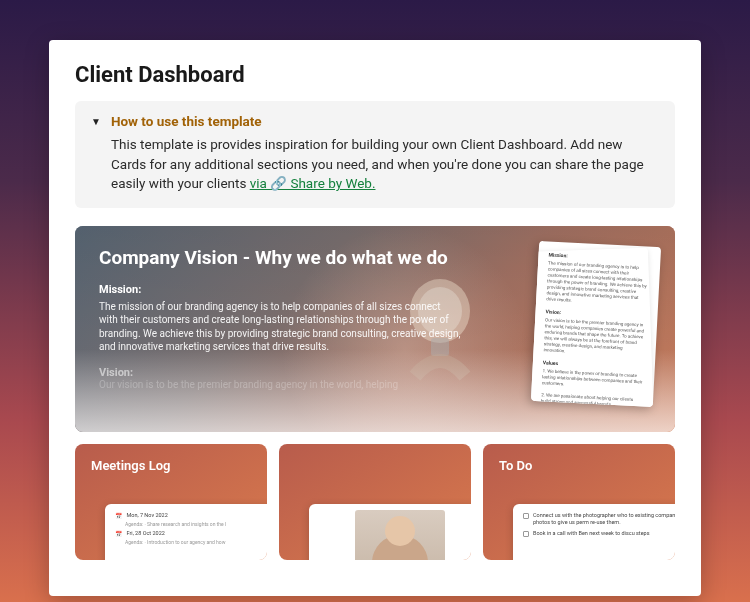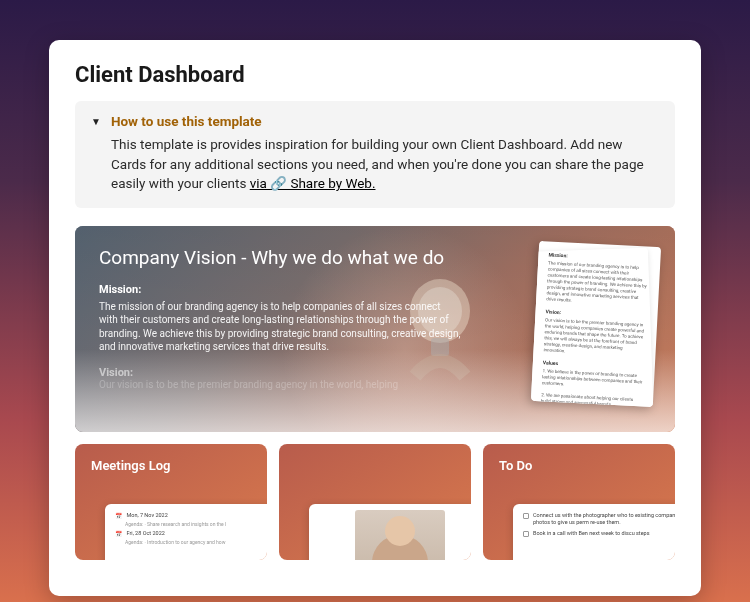--- a/index.html
+++ b/index.html
@@ -8,21 +8,21 @@
     background: linear-gradient(180deg, #2b1a47 0%, #4b2a4a 30%, #a9494f 70%, #d9704d 100%);
     display: flex;
     justify-content: center;
     align-items: flex-start;
     padding-top: 40px;
   }
   .sheet {
     width: 652px;
     height: 556px;
     background: #ffffff;
-    border-radius: 10px;
+    border-radius: 4px;
     box-shadow: 0 6px 24px rgba(0,0,0,0.25);
     padding: 22px 26px 0 26px;
     overflow: hidden;
     position: relative;
   }
   .page-title {
     font-size: 22px;
     font-weight: 700;
     color: #1a1a1a;
     margin-bottom: 14px;
@@ -49,21 +49,21 @@
     font-size: 13.5px;
     color: #a16207;
   }
   .howto-body {
     font-size: 13.5px;
     line-height: 1.45;
     color: #2b2b2b;
     padding-left: 20px;
   }
   .howto-body a {
-    color: #000000;
+    color: #15803d;
   }
 
   .vision-card {
     position: relative;
     width: 600px;
     height: 206px;
     border-radius: 8px;
     overflow: hidden;
     margin-bottom: 12px;
     background: linear-gradient(135deg, #6a7a8a 0%, #8a6f6a 40%, #b87a6a 70%, #d88a60 100%);
@@ -83,21 +83,21 @@
     background: linear-gradient(180deg, rgba(0,0,0,0.10) 0%, rgba(0,0,0,0.05) 60%, rgba(255,255,255,0.65) 100%);
   }
   .vision-text {
     position: relative;
     padding: 20px 24px 0 24px;
     color: #fff;
     width: 410px;
   }
   .vision-title {
     font-size: 19px;
-    font-weight: 400;
+    font-weight: 700;
     margin-bottom: 14px;
   }
   .vision-sub {
     font-size: 11px;
     font-weight: 700;
     margin-bottom: 4px;
   }
   .vision-para {
     font-size: 10px;
     line-height: 1.35;

